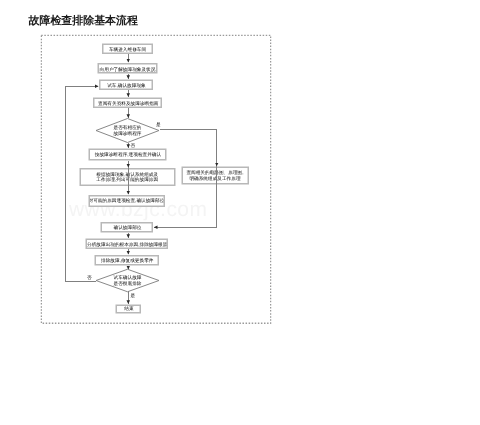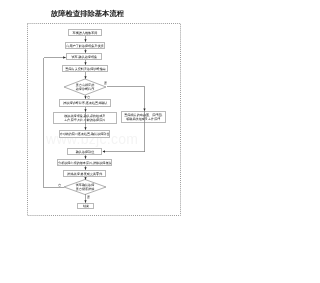--- a/index.html
+++ b/index.html
@@ -4,21 +4,21 @@
 <title>flow</title>
 <style>
   html,body{margin:0;padding:0;background:#ffffff;}
   body{width:200px;height:283px;overflow:hidden;
        
        font-family:"Liberation Sans","DejaVu Sans",sans-serif;}
   #page{position:relative;width:200px;height:283px;background:#fff;
         overflow:hidden;}
   #title{position:absolute;left:19px;top:9.5px;text-align:left;
          font-size:7.3px;font-weight:bold;color:#1c1c1c;line-height:8px;
-         white-space:pre;margin-left:32px;}
+         white-space:pre;}
   #frame{position:absolute;left:27px;top:23px;width:154px;height:193px;
          box-sizing:border-box;z-index:0;}
   #frame svg{position:absolute;left:0;top:0;}
   #wm{position:absolute;left:46px;top:131px;font-size:14px;color:#f4f4f4;
       letter-spacing:.3px;font-family:Liberation Sans, sans-serif;white-space:pre;
       z-index:0;}
   svg#lines{position:absolute;left:0;top:0;width:200px;height:283px;z-index:5;}
   svg#diamonds{position:absolute;left:0;top:0;width:200px;height:283px;z-index:1;}
   .node{z-index:2;}
   .dtxt,.elabel{z-index:6;}

